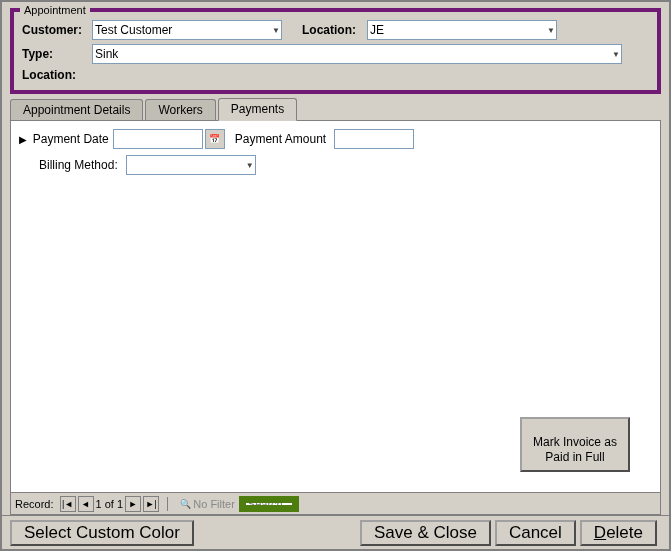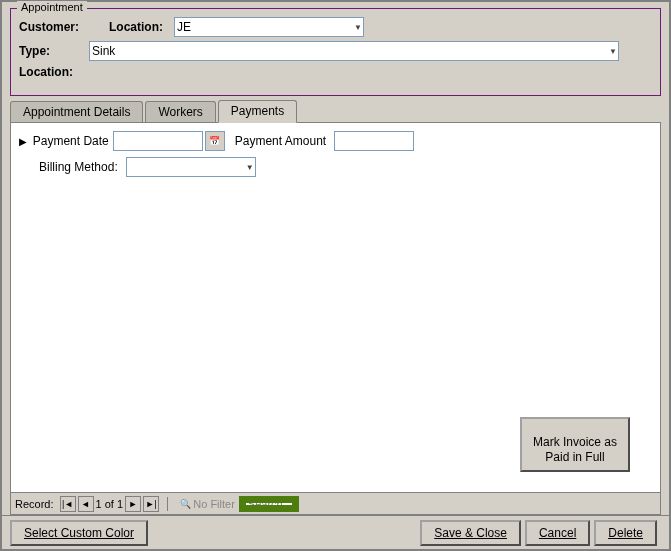--- a/index.html
+++ b/index.html
@@ -16,23 +16,23 @@
       width: 671px;
       height: 551px;
       background: #d4d0c8;
       border: 2px solid #808080;
       display: flex;
       flex-direction: column;
     }
 
     
     .appointment-group {
-      border: 1px solid #701a75;
+      border: 4px solid #701a75;
       margin: 6px 8px 4px 8px;
-      padding: 4px 8px 12px 8px;
+      padding: 4px 8px 4px 8px;
       position: relative;
       background: #d4d0c8;
     }
 
     .group-legend {
       position: absolute;
       top: -8px;
       left: 6px;
       background: #d4d0c8;
       padding: 0 4px;
@@ -276,24 +276,23 @@
       align-items: center;
       padding: 4px 8px;
       gap: 0;
     }
 
     .bottom-btn {
       height: 26px;
       border: 2px outset #a0a0a0;
       background: #d4d0c8;
       cursor: pointer;
-      font-size: 12px;
+      font-size: 17px;
       padding: 0 12px;
       margin-right: 4px;
-      text-decoration: underline;
     }
 
     .bottom-btn-left {
       margin-right: auto;
     }
 
     .record-section {
       display: flex;
       align-items: center;
       gap: 2px;
@@ -302,20 +301,25 @@
 </head>
 <body>
 
 <div class="dialog-outer">
 
   <div class="appointment-group">
     <span class="group-legend">Appointment</span>
 
     <div class="form-row">
       <span class="form-label">Customer:</span>
+      <div class="select-wrapper">
+        <select class="form-control select-customer">
+          <option>Test Customer</option>
+        </select>
+      </div>
       <span class="form-label-right">Location:</span>
       <div class="select-wrapper">
         <select class="form-control select-plumber">
           <option>JE</option>
         </select>
       </div>
     </div>
 
     <div class="form-row">
       <span class="form-label">Type:</span>

